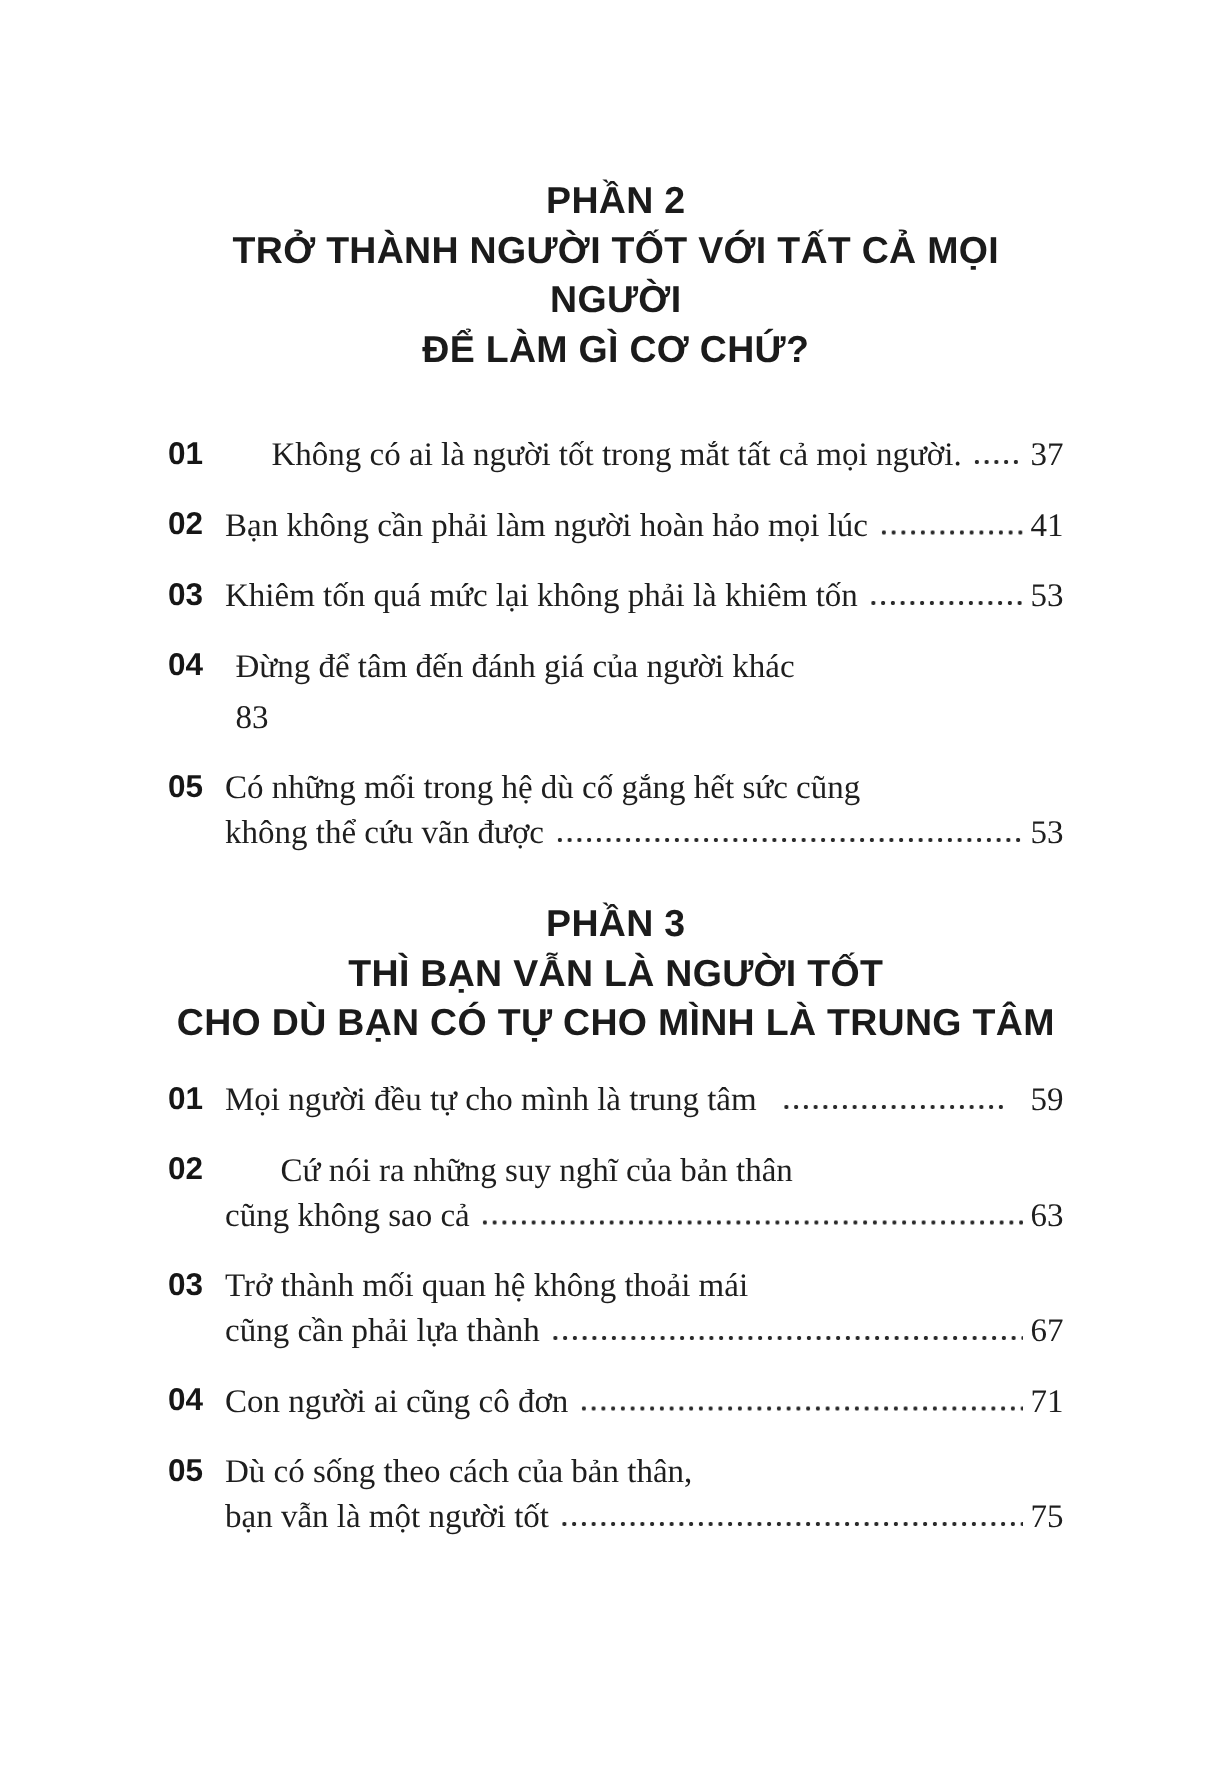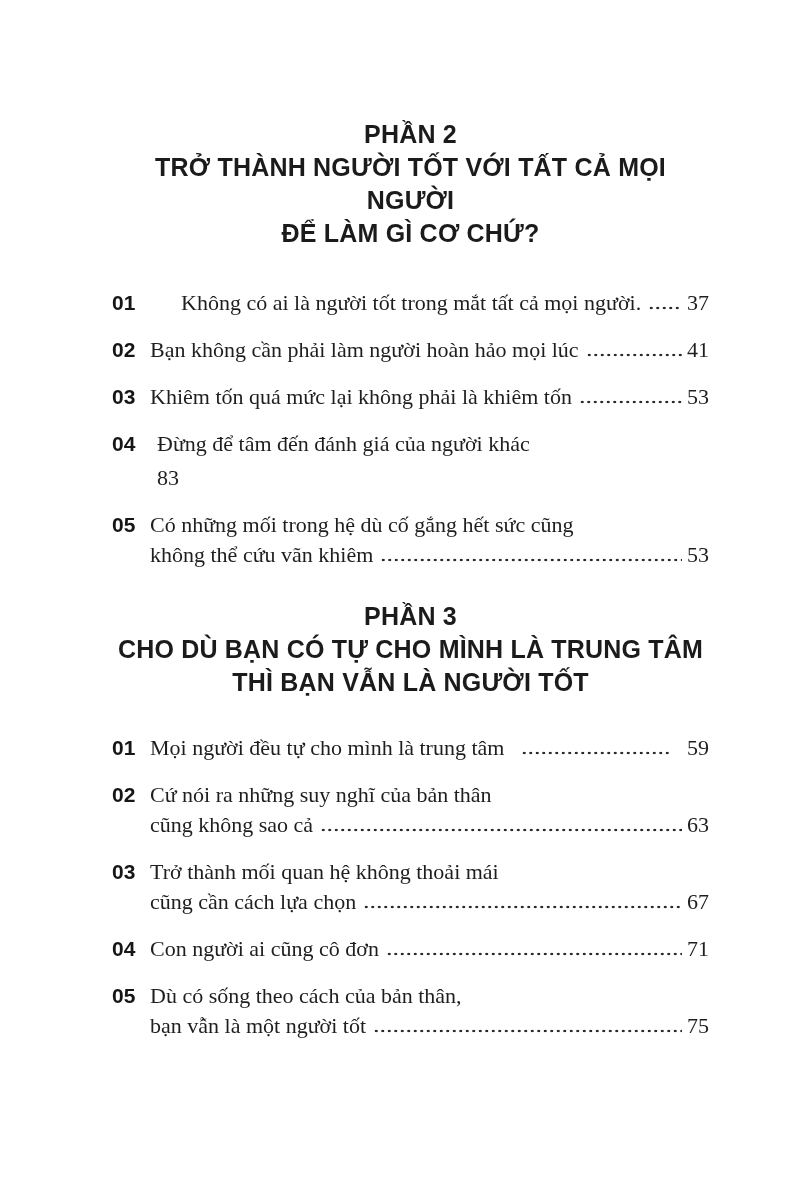--- a/index.html
+++ b/index.html
@@ -24,21 +24,21 @@
     text-align: center;
     font-family: "Liberation Sans", sans-serif;
     font-weight: bold;
     font-size: 25px;
     line-height: 33px;
     color: #1b1b1b;
     letter-spacing: 0.2px;
   }
   .section-1 .part-header { margin-bottom: 38px; }
   .section-2 { margin-top: 30px; }
-  .section-2 .part-header { margin-bottom: 34px; }
+  .section-2 .part-header { margin-bottom: 19px; }
 
   .entry-list { }
   .entry {
     display: flex;
     align-items: flex-start;
     margin-bottom: 17px;
     font-size: 22px;
     line-height: 30px;
     color: #1e1e1e;
   }
@@ -134,68 +134,68 @@
         <span class="page-num">83</span>
       </span>
     </span>
   </div>
 
   <div class="entry">
     <span class="num">05</span>
     <span class="entry-body">
       <span class="toc-line first" style="display:block;">Có những mối trong hệ dù cố gắng hết sức cũng</span>
       <span class="toc-line last" style="display:flex;">
-        <span class="toc-text">không thể cứu vãn khiêm</span>
+        <span class="toc-text">không thể cứu vãn được</span>
         <span class="leader"></span>
         <span class="page-num">53</span>
       </span>
     </span>
   </div>
 </div>
   </section>
 
   <section class="toc-section section-2">
     <header class="part-header">
       <div class="part-label">PHẦN 3</div>
       <div class="part-title">
+          <div>THÌ BẠN VẪN LÀ NGƯỜI TỐT</div>
           <div>CHO DÙ BẠN CÓ TỰ CHO MÌNH LÀ TRUNG TÂM</div>
-          <div>THÌ BẠN VẪN LÀ NGƯỜI TỐT</div>
         </div>
     </header>
     <div class="entry-list">
   <div class="entry">
     <span class="num">01</span>
     <span class="entry-body">
 
       <span class="toc-line last" style="display:flex;gap:10px;">
         <span class="toc-text">Mọi người đều tự cho mình là trung tâm</span>
         <span class="leader"></span>
         <span class="page-num">59</span>
       </span>
     </span>
   </div>
 
   <div class="entry">
     <span class="num">02</span>
     <span class="entry-body">
-      <span class="toc-line first" style="display:block;">Cứ nói ra những suy nghĩ của bản thân</span>
+      <span class="toc-line first" style="display:block;margin-left:37px;">Cứ nói ra những suy nghĩ của bản thân</span>
       <span class="toc-line last" style="display:flex;">
         <span class="toc-text">cũng không sao cả</span>
         <span class="leader"></span>
         <span class="page-num">63</span>
       </span>
     </span>
   </div>
 
   <div class="entry">
     <span class="num">03</span>
     <span class="entry-body">
       <span class="toc-line first" style="display:block;">Trở thành mối quan hệ không thoải mái</span>
       <span class="toc-line last" style="display:flex;">
-        <span class="toc-text">cũng cần cách lựa chọn</span>
+        <span class="toc-text">cũng cần phải lựa thành</span>
         <span class="leader"></span>
         <span class="page-num">67</span>
       </span>
     </span>
   </div>
 
   <div class="entry">
     <span class="num">04</span>
     <span class="entry-body">
 

